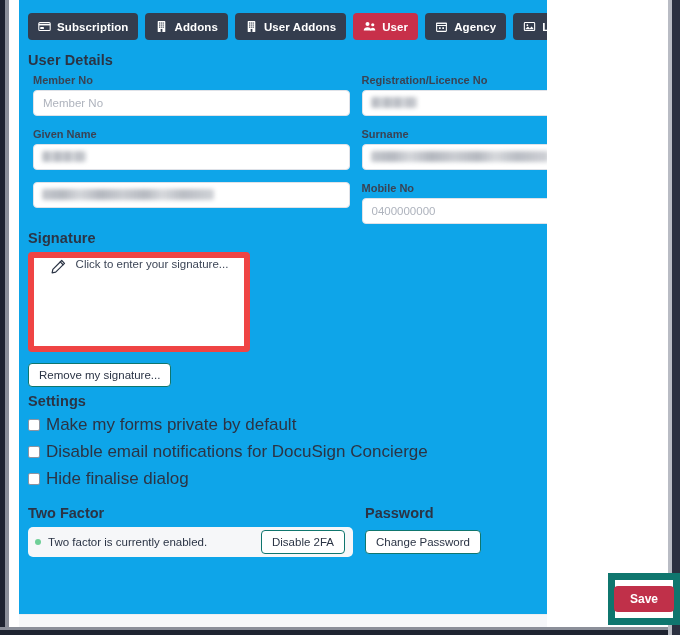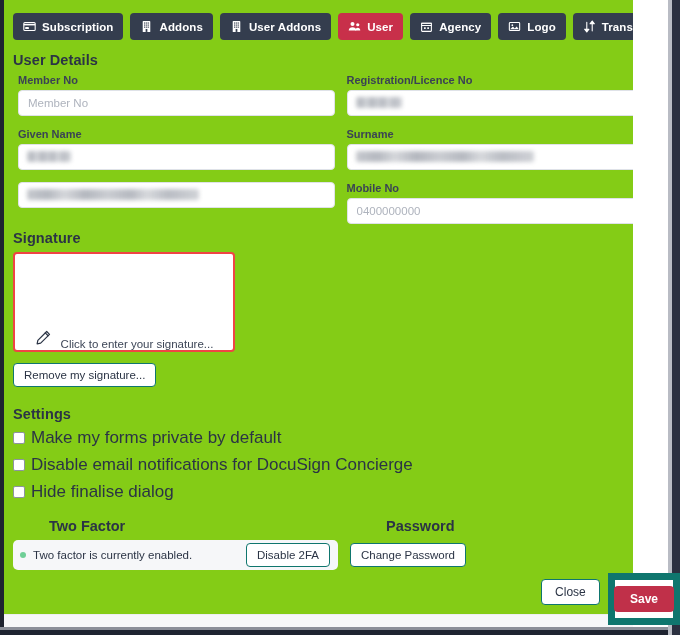--- a/index.html
+++ b/index.html
@@ -49,25 +49,25 @@
   #frame-bottom-inner {
     position: absolute;
     left: 0; bottom: 5px;
     width: 680px; height: 3px;
     background: #8b8f99;
   }
 
   
   #page {
     position: absolute;
-    left: 4px;
+    left: 19px;
     top: 0;
-    width: 629px;
+    width: 528px;
     height: 627px;
-    background: #84cc16;
+    background: #0ea5e9;
     overflow: hidden;
   }
 
   
   #tabbar {
     position: absolute;
     left: 9px;
     top: 13px;
     display: flex;
     gap: 7px;
@@ -162,25 +162,25 @@
        rgba(150,155,165,0.45) 100%);
     filter: blur(2.3px);
   }
 
   
   #signature-section { margin-top: 6px; }
   #signature-box {
     margin-left: 9px;
     width: 222px;
     height: 100px;
-    border: 2px solid #ef4444;
+    border: 6px solid #ef4444;
     border-radius: 4px;
     background: #fff;
     display: flex;
-    align-items: flex-end;
+    align-items: flex-start;
     justify-content: center;
     gap: 9px;
     cursor: pointer;
     box-sizing: border-box;
   }
   #signature-hint {
     font-size: 11.5px;
     color: #3d4657;
   }
   .btn-light {
@@ -195,21 +195,21 @@
     font-family: "Liberation Sans", sans-serif;
     font-size: 11.5px;
     color: #2b3445;
     cursor: pointer;
     box-sizing: border-box;
     white-space: nowrap;
   }
   #remove-sig-wrap { margin: 11px 0 0 9px; }
 
   
-  #settings-section { margin-top: 19px; }
+  #settings-section { margin-top: 6px; }
   .check-row {
     display: flex;
     align-items: center;
     gap: 6px;
     margin: 0 0 7px 9px;
     cursor: pointer;
   }
   .check-box {
     width: 10px; height: 10px;
     border: 1px solid #8d93a0;
@@ -222,21 +222,21 @@
     color: #2b3445;
   }
 
   
   #security-section { margin-top: 16px; }
   #security-head {
     display: flex;
     margin-left: 9px;
     margin-bottom: 6px;
   }
-  #security-head .h-left { width: 325px; font-size: 14.5px; font-weight: bold; color:#2b3445;margin-left:36px; }
+  #security-head .h-left { width: 325px; font-size: 14.5px; font-weight: bold; color:#2b3445; }
   #security-head .h-right { margin-left: 12px; font-size: 14.5px; font-weight: bold; color:#2b3445; }
   #security-row {
     display: flex;
     margin-left: 9px;
     align-items: stretch;
   }
   #twofactor-panel {
     width: 325px;
     height: 30px;
     background: #f6f7f9;

